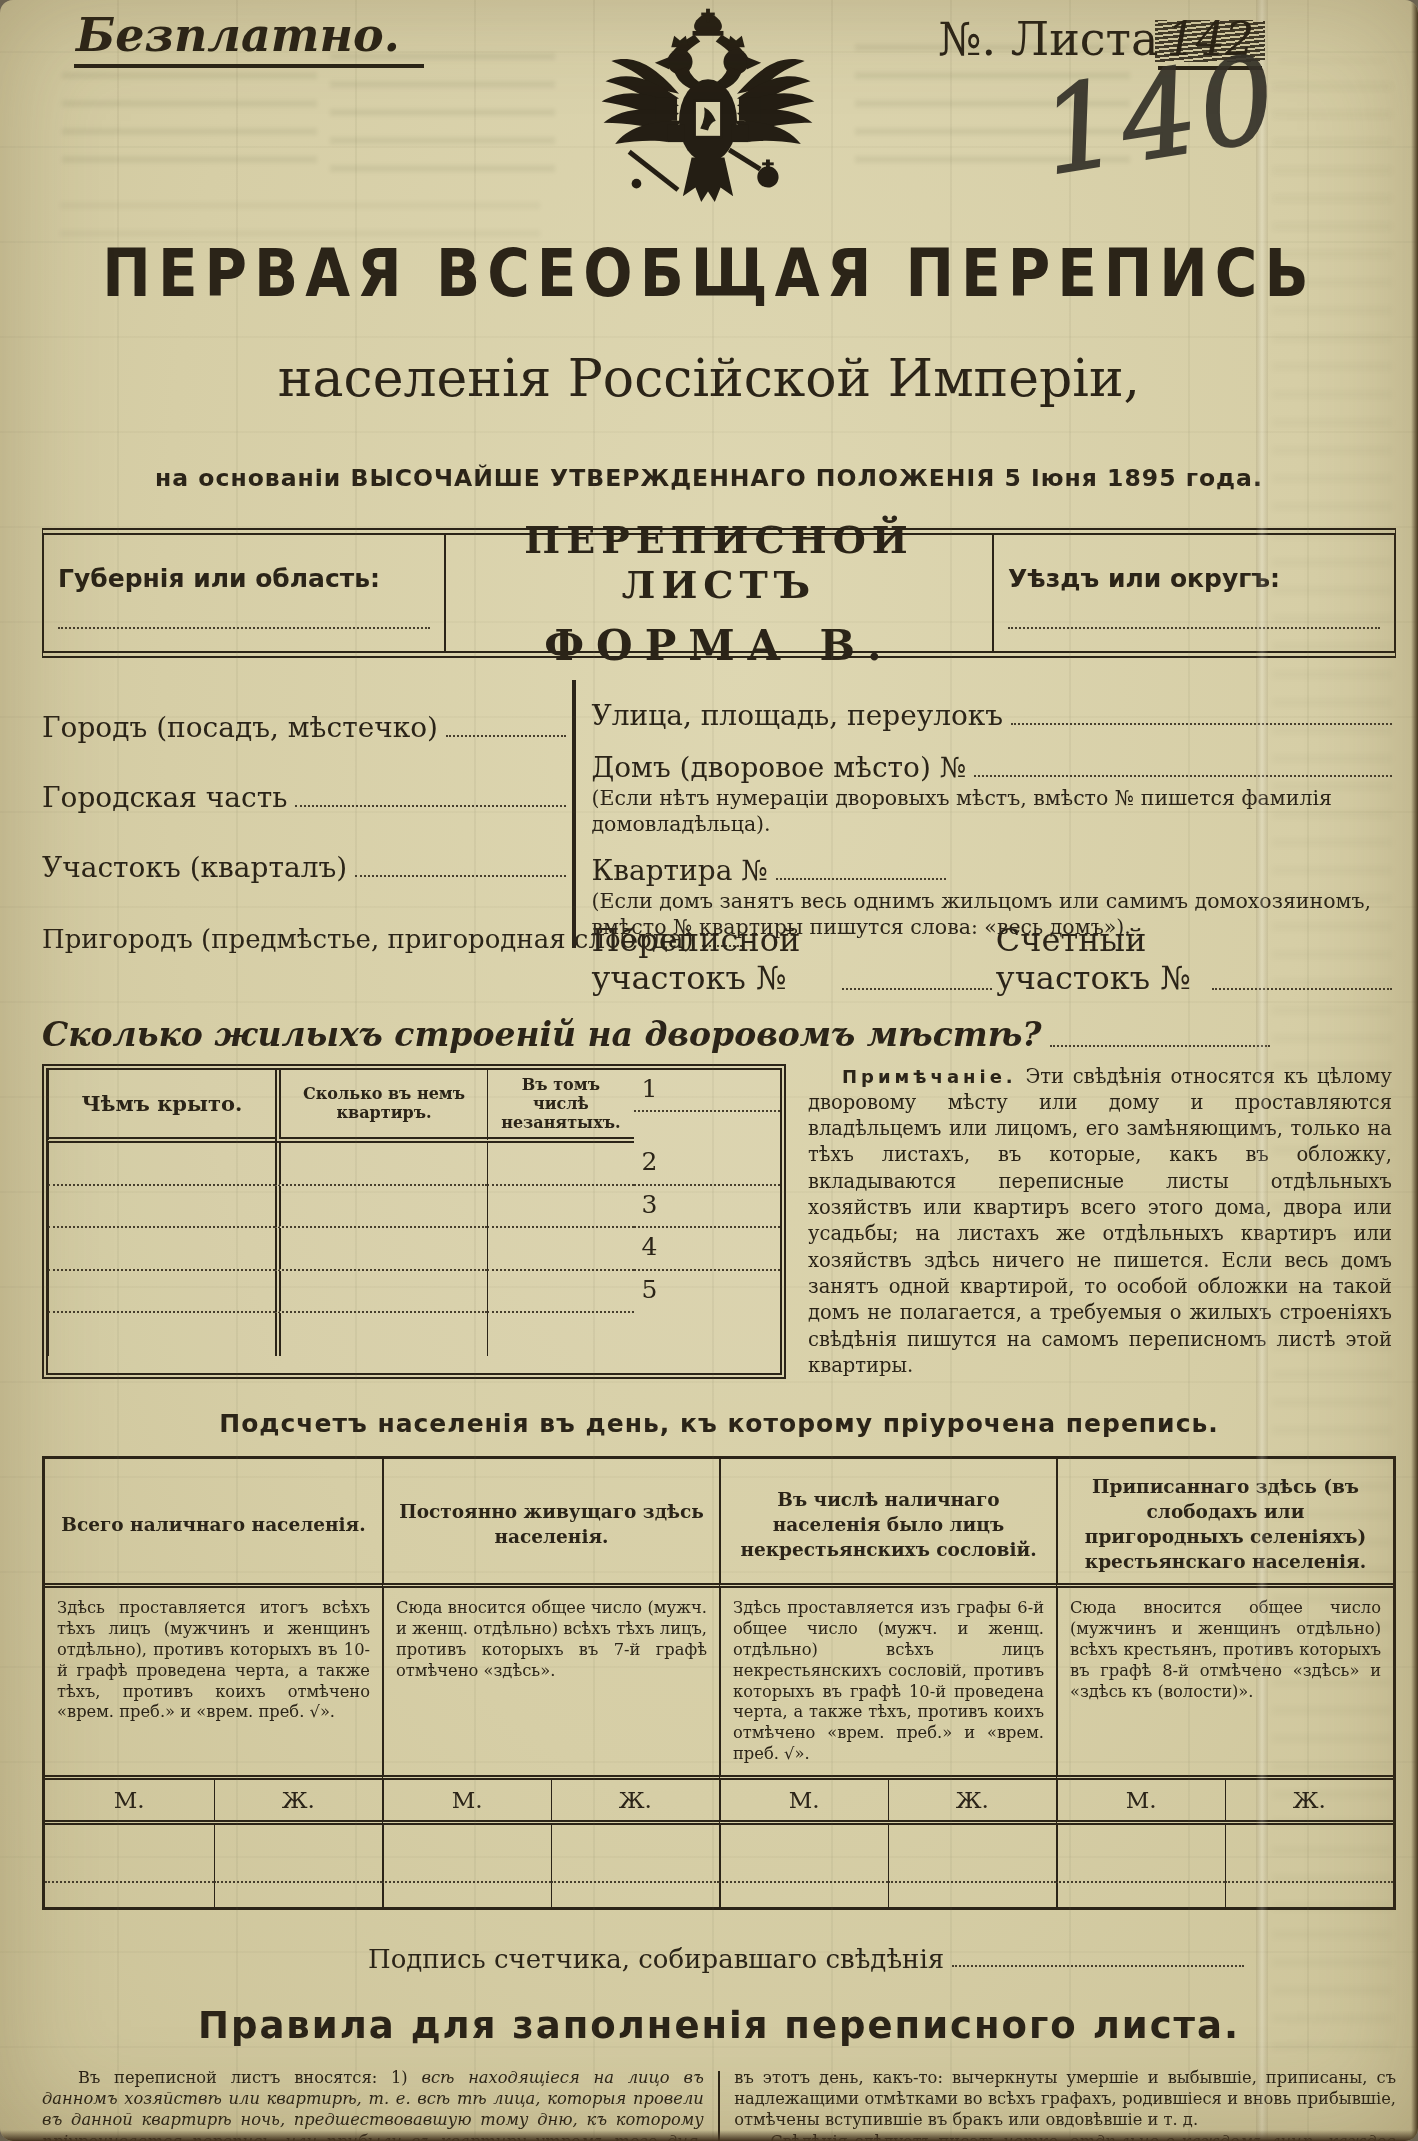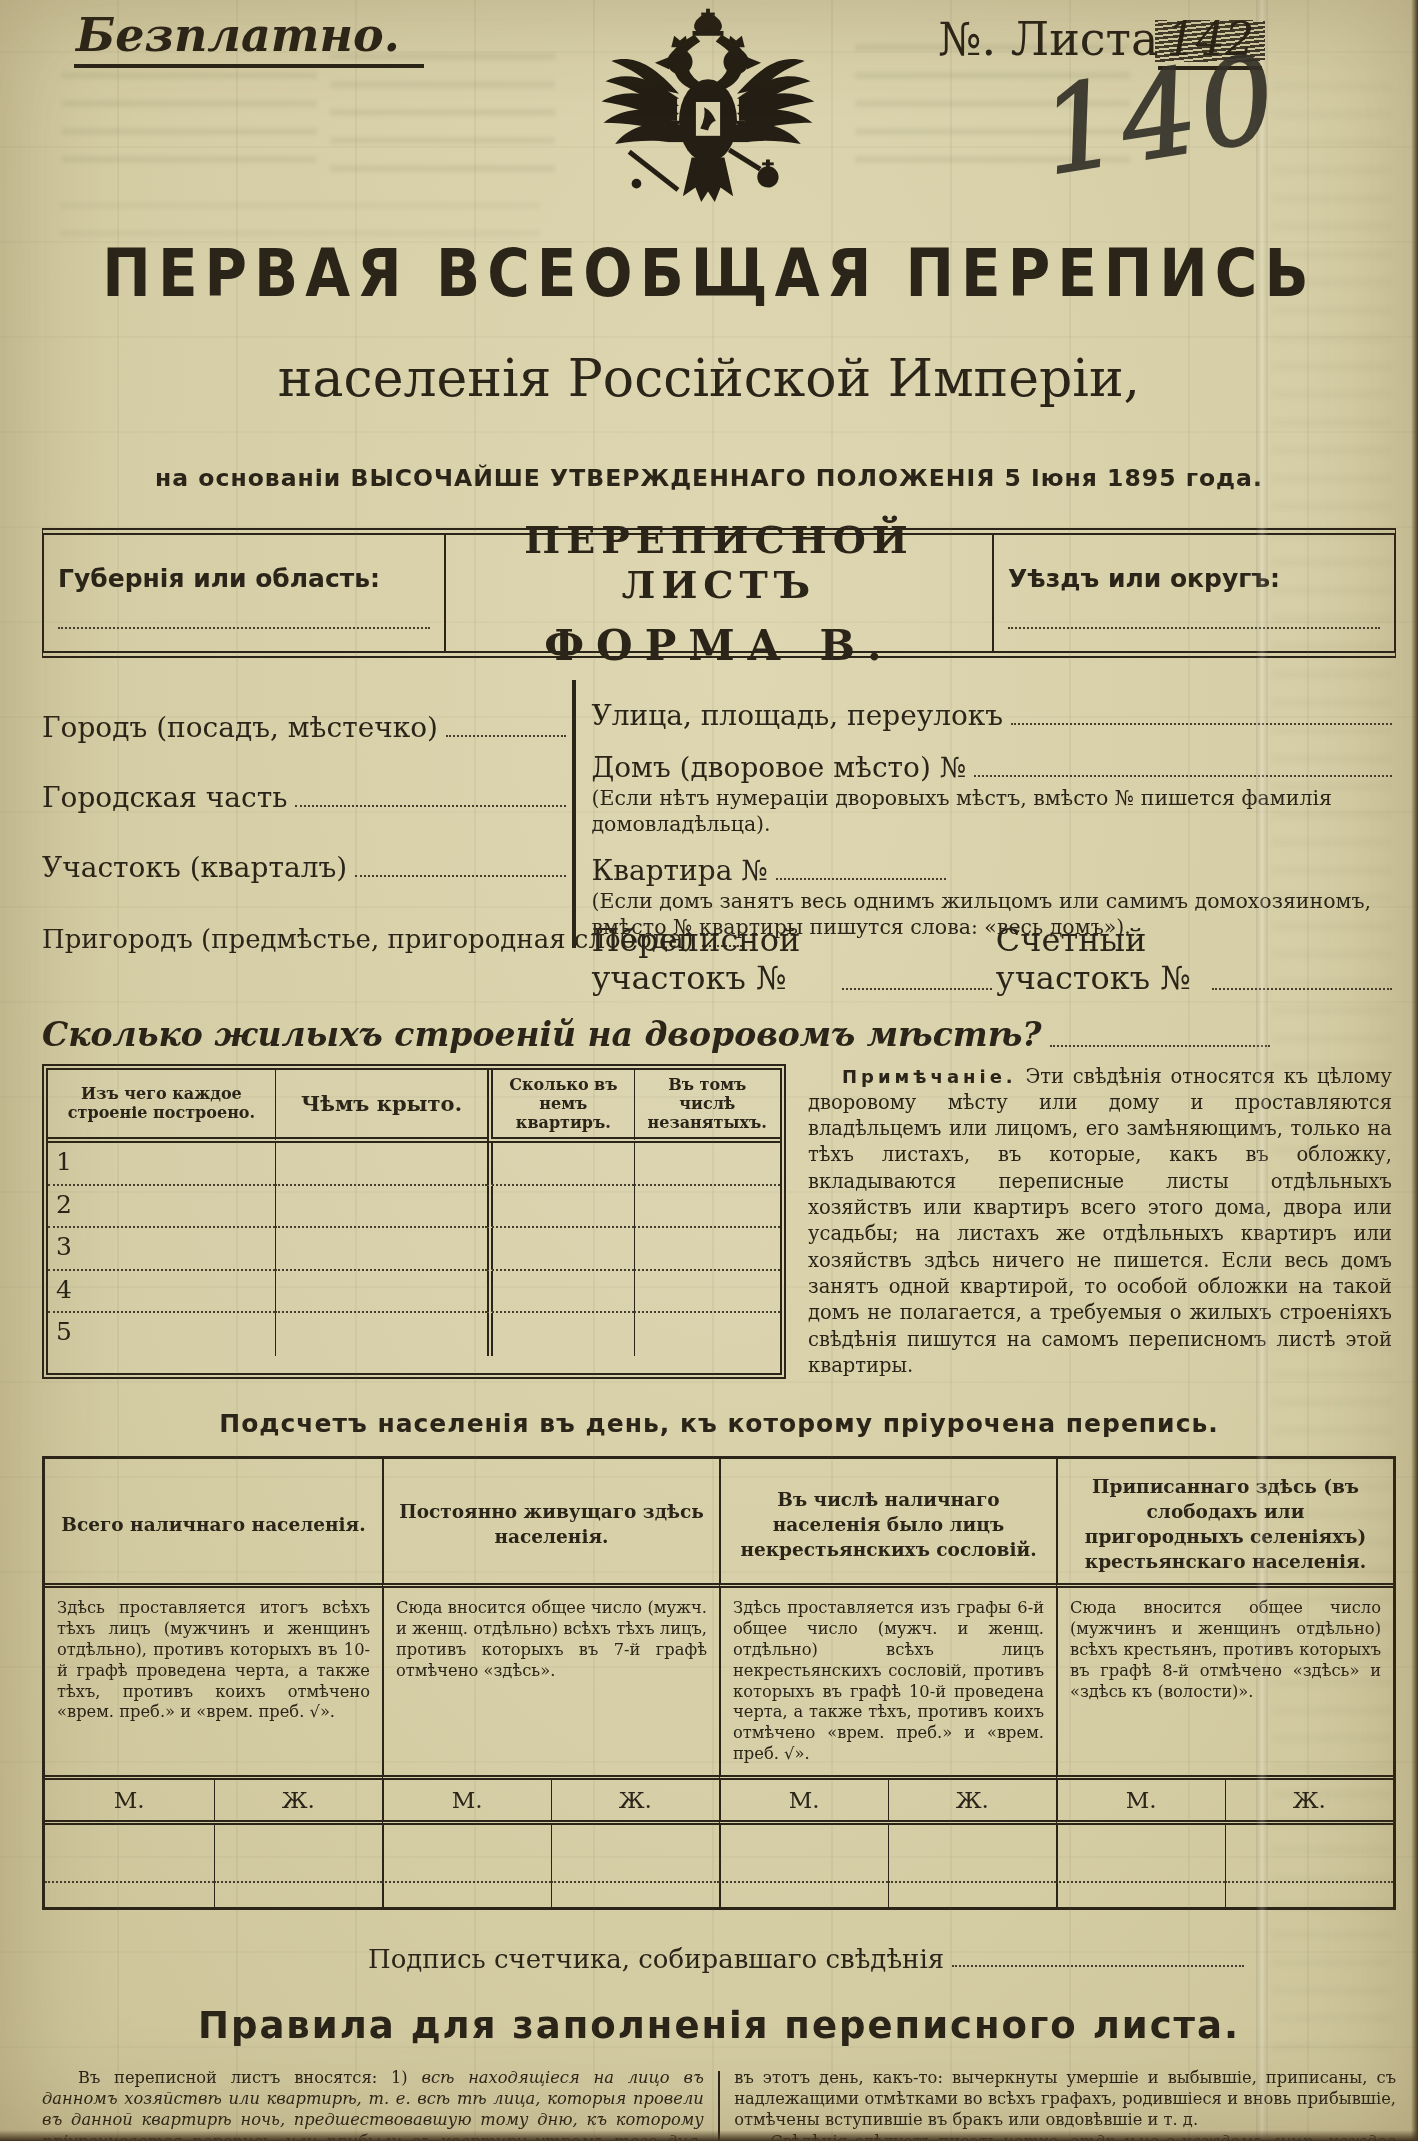--- a/index.html
+++ b/index.html
@@ -1,18 +1,18 @@
 <!DOCTYPE html>
 <html><head>
 <meta charset="utf-8">
 <style>
   html,body{margin:0;padding:0;background:#6b6250;}
   .page{position:relative;width:1418px;height:2141px;margin:0 auto;overflow:hidden;
     color:#2b2418;font-family:"DejaVu Serif",serif;
-    background:radial-gradient(ellipse at 52% 30%, #ded7b2 0%, #d6cea6 55%, #cbc297 100%);}
+    background:radial-gradient(ellipse at 52% 30%, #ded7b2 0%, #d6cea6 55%, #cbc297 100%);border-radius:13px;}
   
   .bleed-grid{position:absolute;inset:0;pointer-events:none;opacity:.75;background:
     repeating-linear-gradient(90deg, transparent 0 117px, rgba(100,100,70,.10) 117px 119px),
     repeating-linear-gradient(0deg, transparent 0 93px, rgba(100,100,70,.06) 93px 95px);}
   .vignette{position:absolute;inset:0;pointer-events:none;box-shadow:inset 0 0 110px rgba(90,70,30,.28);}
   .smudge{position:absolute;border-radius:10px;filter:blur(2px);opacity:.15;pointer-events:none;
     background:repeating-linear-gradient(0deg, rgba(85,88,55,0) 0 10px, rgba(85,88,55,.6) 10px 17px, rgba(85,88,55,0) 17px 28px);}
   .s1{left:62px;top:58px;width:255px;height:115px;}
   .s2{left:330px;top:42px;width:225px;height:140px;}
   .s3{left:855px;top:28px;width:275px;height:145px;}
@@ -249,21 +249,20 @@
     </div>
   </section>
 
   <div class="q-row">
     <span>Сколько жилыхъ строеній на дворовомъ мѣстѣ?</span>
       <span class="dots"></span>
   </div>
 
   <section class="bld-flex">
     <div class="bt">
-      <div class="bt-head">Изъ чего каждое строеніе построено.</div>
       <div class="bt-head kryto bl1">Чѣмъ крыто.</div>
       <div class="bt-head bld">Сколько въ немъ квартиръ.</div>
       <div class="bt-head bl1">Въ томъ числѣ незанятыхъ.</div>
 
       <div class="bt-cell">1</div>
       <div class="bt-cell bl1"></div>
       <div class="bt-cell bld"></div>
       <div class="bt-cell bl1"></div>
 
       <div class="bt-cell">2</div>

